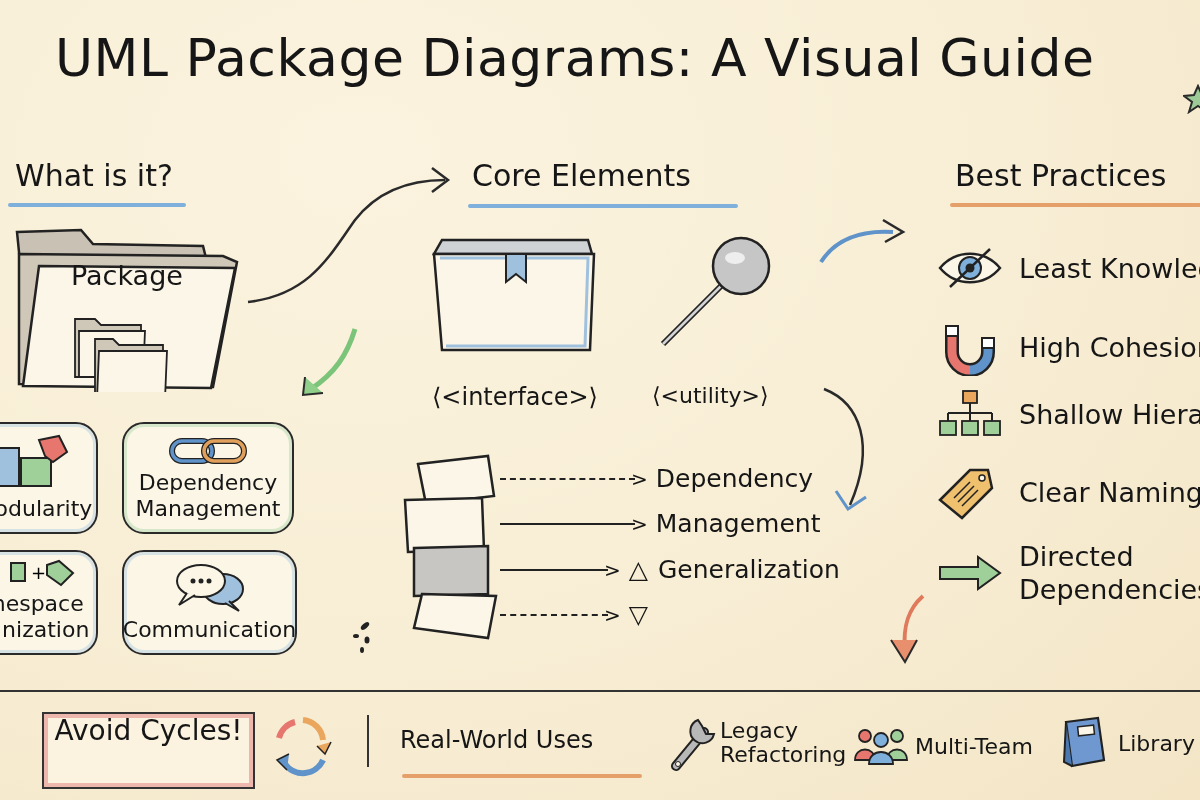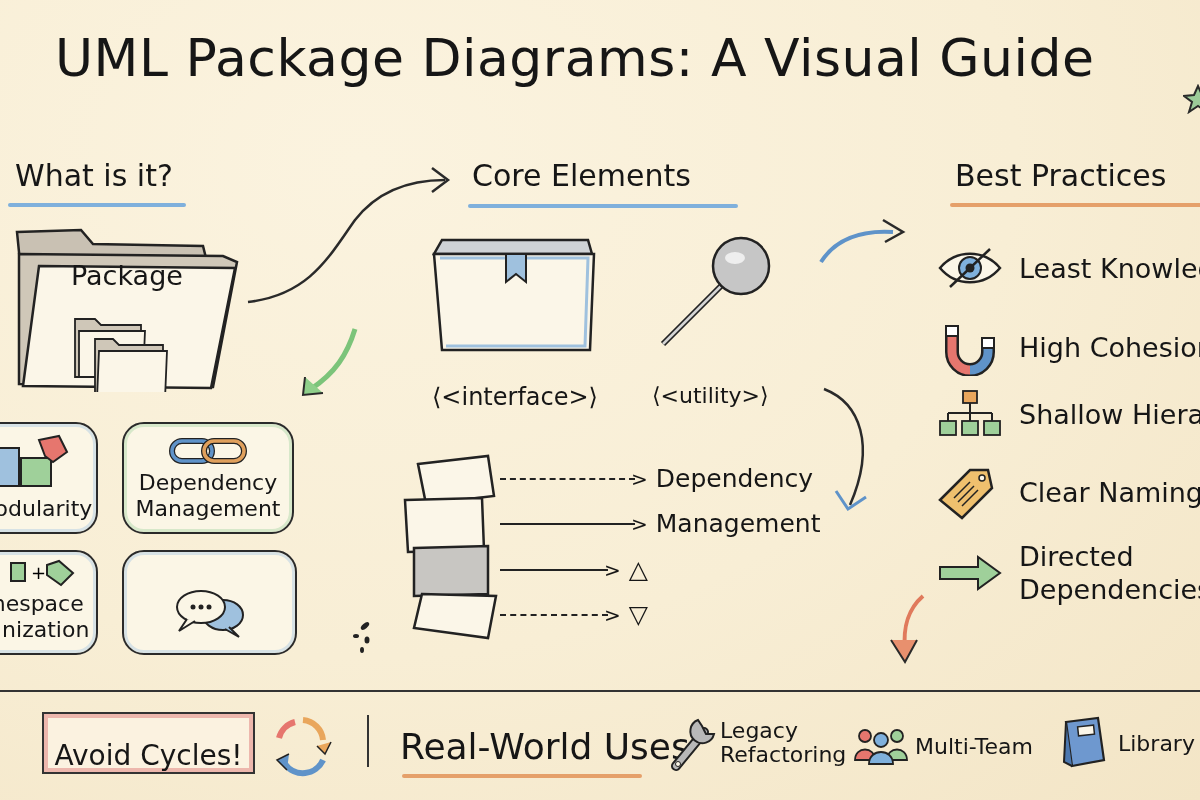--- a/index.html
+++ b/index.html
@@ -28,23 +28,23 @@
   .rel-line { width:135px; height:0; margin-right:6px; }
   .rel-line.dashed { border-top:2px dashed #222; }
   .rel-line.solid { border-top:2px solid #222; }
   .rel-head { font-size:20px; margin-left:-10px; margin-right:8px; }
 
   .bp-row { position:absolute; left:935px; display:flex; align-items:center; font-size:27px; white-space:nowrap; }
   .bp-row .icon { width:70px; display:flex; justify-content:center; margin-right:14px; }
 
   .bottom-rule { left:0; top:690px; width:1200px; height:0; border-top:2.5px solid #333; }
   .avoid {
-    left:42px; top:712px; width:213px; height:62px; box-sizing:border-box;
+    left:42px; top:712px; width:213px; height:77px; box-sizing:border-box;
     border:2.5px solid #333; box-shadow: inset 0 0 0 4px rgba(220,110,110,0.45);
-    background:#fbf2e0; display:flex; align-items:flex-end; justify-content:center; font-size:28px;
+    background:#fbf2e0; display:flex; align-items:flex-start; justify-content:center; font-size:28px;
   }
   .vdivider { left:367px; top:715px; width:0; height:52px; border-left:2px solid #333; }
   .use { display:flex; align-items:center; font-size:22px; white-space:nowrap; }
 </style>
 </head>
 <body>
 
 <div class="abs title">UML Package Diagrams: A Visual Guide</div>
 
 <svg class="abs" style="left:1183px;top:84px" width="30" height="30">
@@ -112,20 +112,21 @@
 <div class="card" style="left:122px;top:550px;width:175px;height:105px">
   <svg class="icon" width="90" height="52">
     <ellipse cx="58" cy="28" rx="20" ry="15" fill="#9fc1de" stroke="#222" stroke-width="2"></ellipse>
     <path d="M64,40 L74,50 L60,42" fill="#9fc1de" stroke="#222" stroke-width="2"></path>
     <ellipse cx="36" cy="20" rx="24" ry="16" fill="#fbf6e6" stroke="#222" stroke-width="2"></ellipse>
     <path d="M22,32 L14,44 L30,34" fill="#fbf6e6" stroke="#222" stroke-width="2"></path>
     <circle cx="28" cy="20" r="2.5" fill="#222"></circle>
       <circle cx="36" cy="20" r="2.5" fill="#222"></circle>
       <circle cx="44" cy="20" r="2.5" fill="#222"></circle>
   </svg>
+  <div>Communication</div>
 </div>
 
 <svg class="abs" style="left:350px;top:618px" width="30" height="42">
   <ellipse cx="15" cy="8" rx="5" ry="2.5" fill="#222" transform="rotate(-40 15 8)"></ellipse>
   <ellipse cx="6" cy="18" rx="3" ry="2" fill="#222"></ellipse>
   <ellipse cx="17" cy="22" rx="2.5" ry="3.5" fill="#222"></ellipse>
   <ellipse cx="12" cy="32" rx="2" ry="3" fill="#222"></ellipse>
 </svg>
 
 <div class="abs section-title" style="left:472px;top:158px">Core Elements</div>
@@ -164,20 +165,21 @@
 <div class="rel-row" style="top:509px">
   <div class="rel-line solid"></div>
   <span class="rel-head">&gt;</span>
   <span></span>
   <span>Management</span>
 </div>
 <div class="rel-row" style="top:555px">
   <div class="rel-line solid" style="width:108px"></div>
   <span class="rel-head">&gt;</span>
   <span style="margin-right:10px">△</span>
+  <span>Generalization</span>
 </div>
 <div class="rel-row" style="top:600px">
   <div class="rel-line dashed" style="width:108px"></div>
   <span class="rel-head">&gt;</span>
   <span style="margin-right:10px">▽</span>
 </div>
 
 <svg class="abs" style="left:815px;top:212px" width="95" height="55">
   <path d="M6,50 C20,28 45,18 78,20" fill="none" stroke="#5f93c9" stroke-width="4"></path>
   <path d="M68,8 L88,20 L70,30" fill="none" stroke="#2a2a2a" stroke-width="2.5"></path>
@@ -260,21 +262,21 @@
 <svg class="abs" style="left:265px;top:710px" width="70" height="70">
   <path d="M14,28 A22,22 0 0 1 30,12" fill="none" stroke="#e6766e" stroke-width="6"></path>
   <path d="M38,10 A22,22 0 0 1 58,30" fill="none" stroke="#e9a65c" stroke-width="6"></path>
   <path d="M52,36 L60,44 L66,32" fill="#e9a65c" stroke="#222" stroke-width="1.5"></path>
   <path d="M58,50 A22,22 0 0 1 20,54" fill="none" stroke="#5f93c9" stroke-width="6"></path>
   <path d="M24,44 L12,50 L22,60" fill="#5f93c9" stroke="#222" stroke-width="1.5"></path>
 </svg>
 
 <div class="abs vdivider"></div>
 
-<div class="abs" style="left:400px;top:726px;font-size:36px;white-space:nowrap">Real-World Uses</div>
+<div class="abs" style="left:400px;top:726px;font-size:24px;white-space:nowrap">Real-World Uses</div>
 <div class="abs underline ul-orange" style="left:402px;top:774px;width:240px"></div>
 
 <div class="abs use" style="left:668px;top:712px">
   <svg width="48" height="62">
     <line x1="8" y1="54" x2="36" y2="20" stroke="#222" stroke-width="10" stroke-linecap="round"></line>
     <line x1="8" y1="54" x2="36" y2="20" stroke="#b8b8b8" stroke-width="6" stroke-linecap="round"></line>
     <path d="M30,8 A12,12 0 1 0 46,22 L38,22 L34,14 Z" fill="#b8b8b8" stroke="#222" stroke-width="2"></path>
     <circle cx="10" cy="52" r="2.5" fill="#fbf6e8" stroke="#222"></circle>
   </svg>
   <span style="display:flex;flex-direction:column;line-height:24px;margin-left:4px">

